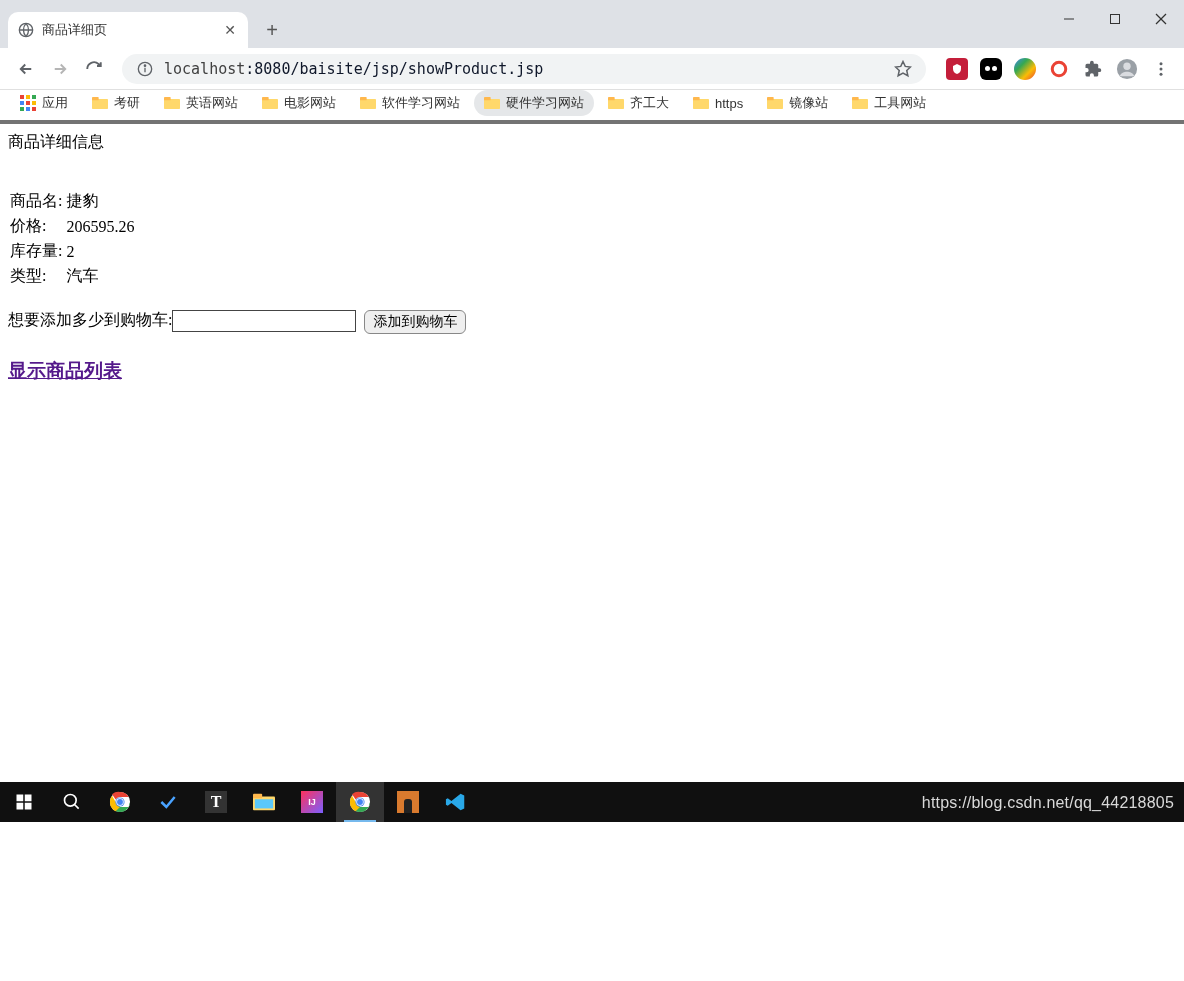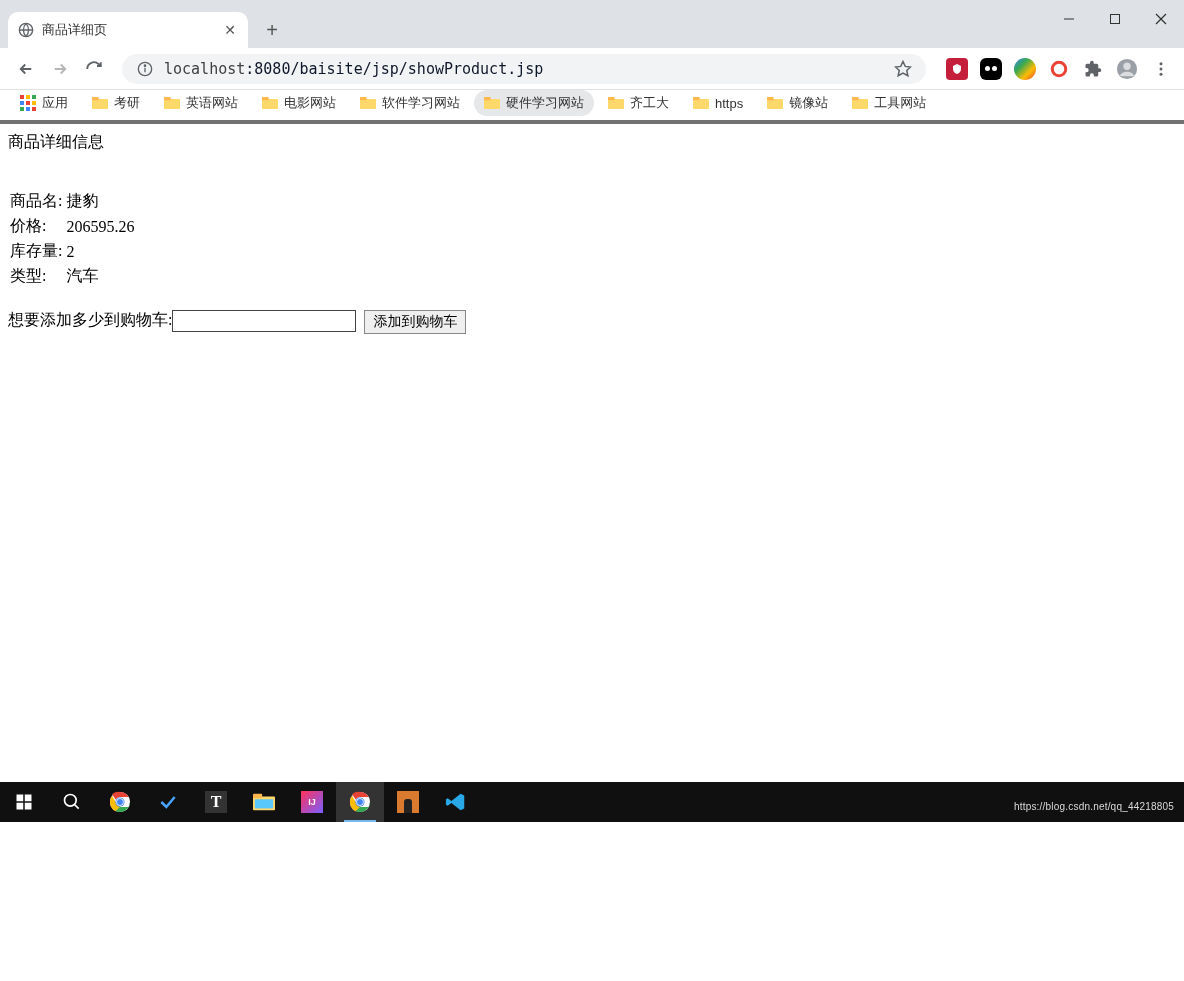--- a/index.html
+++ b/index.html
@@ -35,27 +35,27 @@
 .bm-item.active { background: #e5e7e9; }
 .folder-icon { width: 16px; height: 14px; position: relative; }
 .folder-icon svg { width: 16px; height: 14px; }
 .content { padding: 8px; font-size: 16px; color: #000; font-family: SimSun, "宋体", serif; }
 .content h3 { font-weight: normal; margin: 0 0 36px 0; font-size: 16px; }
 .content table { border-collapse: collapse; margin-bottom: 21px; }
 .content table td { padding: 2px 2px; font-size: 16px; white-space: nowrap; }
 .content table td:first-child { padding-right: 2px; }
 .cart-row { margin-top: 8px; font-size: 16px; display: flex; align-items: flex-start; }
 .cart-row input[type=text] { width: 184px; height: 22px; border: 1px solid #444; padding: 1px 3px; font-size: 14px; }
-.cart-row button { margin-left: 8px; padding: 2px 8px; font-size: 14px; border: 1px solid #888; background: #efefef; border-radius: 0; cursor: pointer; font-family: inherit; }
+.cart-row button { margin-left: 8px; padding: 2px 8px; font-size: 14px; border: 1px solid #888; background: #efefef; border-radius: 6px; cursor: pointer; font-family: inherit; }
 .product-link { display: block; margin-top: 24px; font-size: 19px; font-weight: bold; text-decoration: underline; color: #551a8b; cursor: pointer; }
 .taskbar { position: absolute; bottom: 0; left: 0; right: 0; height: 40px; background: #101010; display: flex; align-items: center; }
 .tb-item { width: 48px; height: 40px; display: flex; align-items: center; justify-content: center; cursor: pointer; position: relative; }
 .tb-item.active { background: #333; }
 .tb-item.active::after { content: ''; position: absolute; bottom: 0; left: 8px; right: 8px; height: 2px; background: #76b9ed; }
-.watermark { position: absolute; right: 10px; bottom: 10px; color: #d9d9d9; font-size: 10px; font-family: Arial, sans-serif; letter-spacing: 0.2px; }
+.watermark { position: absolute; right: 10px; bottom: 10px; color: #d9d9d9; font-size: 16px; font-family: Arial, sans-serif; letter-spacing: 0.2px; }
 </style>
 </head>
 <body>
 
 <div class="window">
 
   <div class="chrome-top">
     <div class="tab">
       <span class="favicon">
         <svg viewBox="0 0 24 24" fill="none" stroke="#5f6368" stroke-width="2">
@@ -262,20 +262,21 @@
         <td>类型:</td>
         <td>汽车</td>
       </tr>
     </tbody>
       </table>
     <div class="cart-row">
       <span>想要添加多少到购物车:</span>
       <input type="text" value="" style="">
       <button>添加到购物车</button>
     </div>
+    <a class="product-link">显示商品列表</a>
   </div>
 
   <div class="taskbar">
     <div class="tb-item">
         <svg width="18" height="18" viewBox="0 0 24 24" fill="#fff">
           <rect x="2" y="2" width="9" height="9"></rect>
           <rect x="13" y="2" width="9" height="9"></rect>
           <rect x="2" y="13" width="9" height="9"></rect>
           <rect x="13" y="13" width="9" height="9"></rect>
         </svg>

